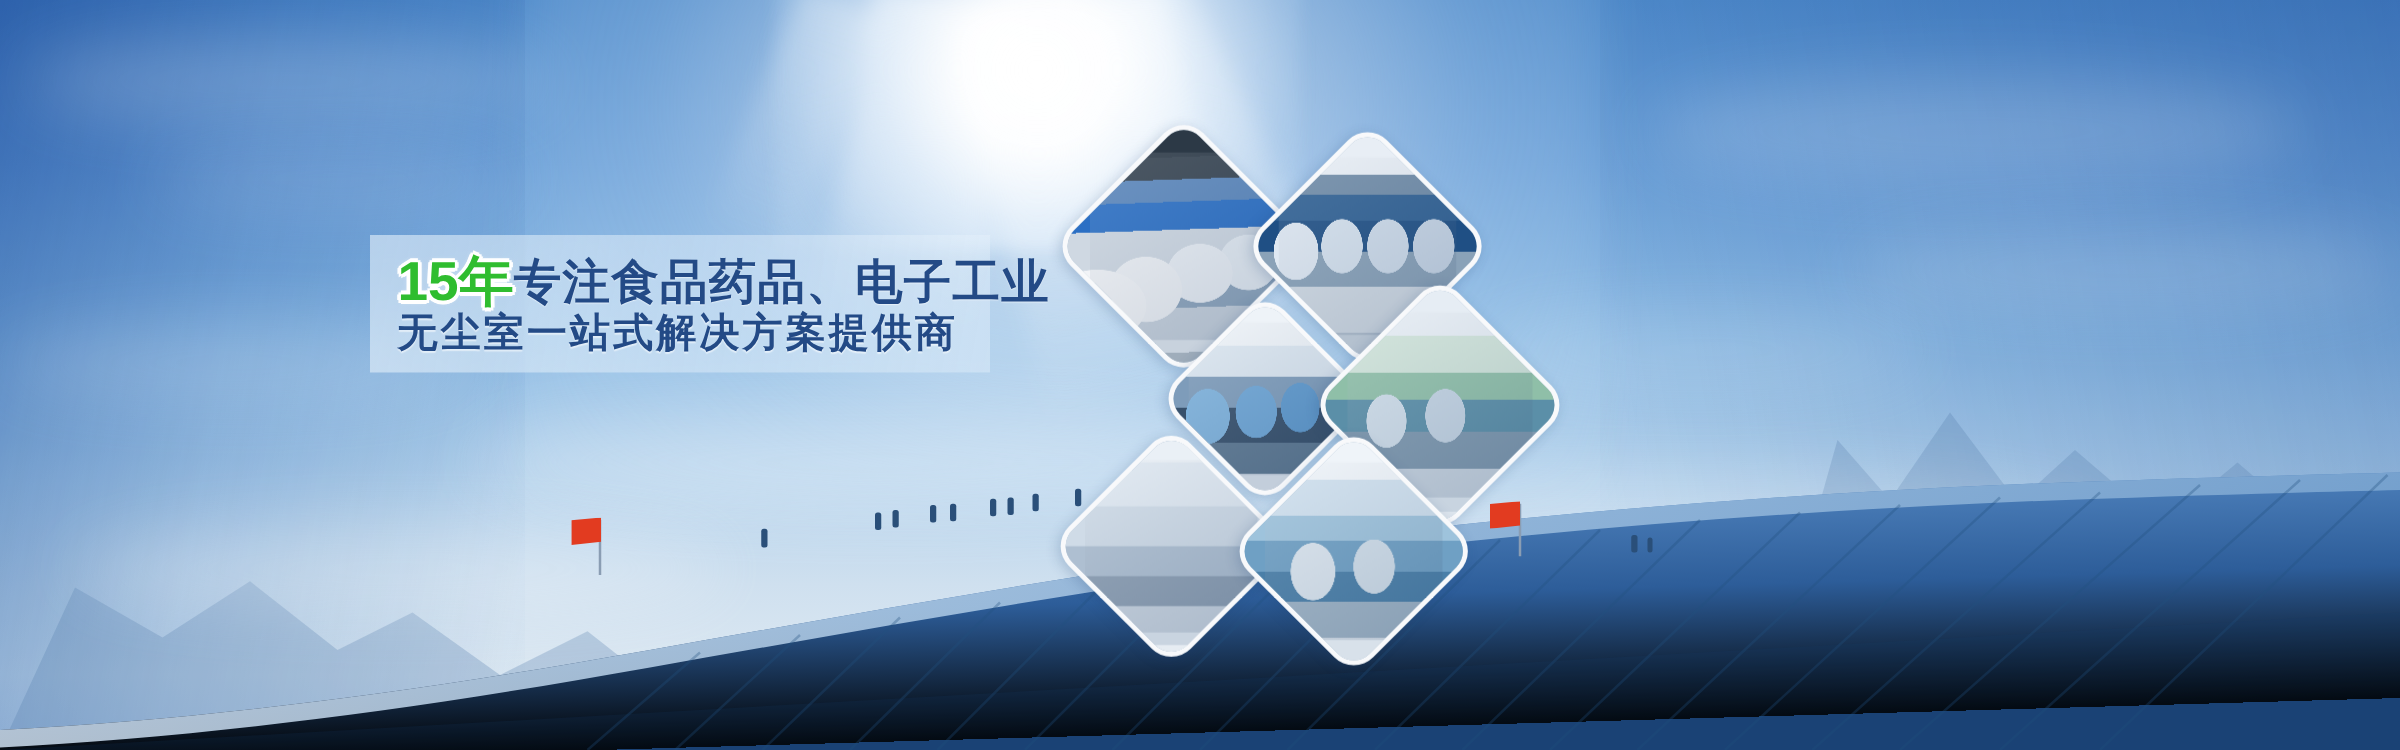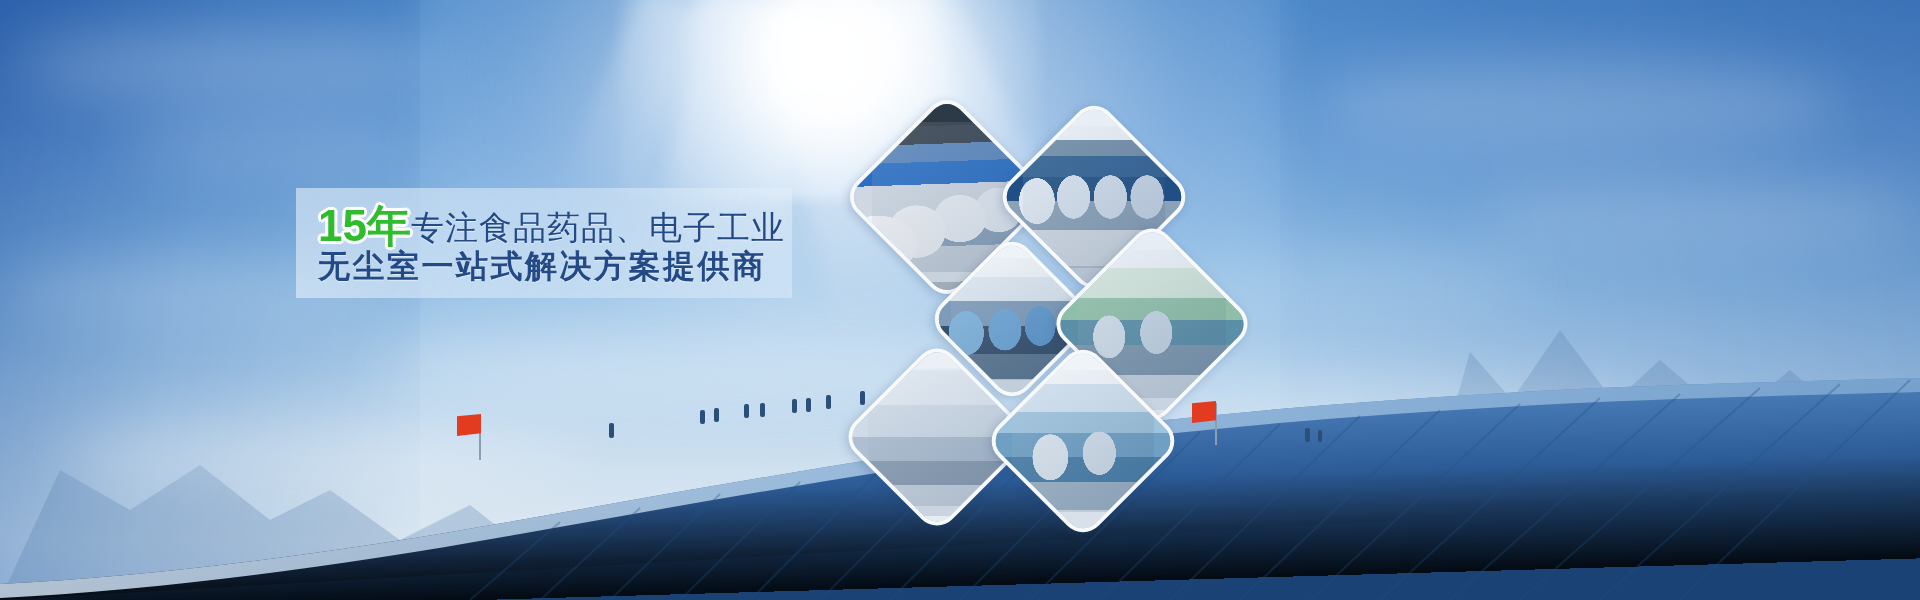--- a/index.html
+++ b/index.html
@@ -75,21 +75,21 @@
   .line2{display:block;height:48px;}
   .yr{
     font-size:44px;font-weight:bold;color:#2fbd2f;letter-spacing:0px;
     vertical-align:-2px;
     text-shadow:
       -2px -2px 0 #fff, 2px -2px 0 #fff, -2px 2px 0 #fff, 2px 2px 0 #fff,
       -3px 0 0 #fff, 3px 0 0 #fff, 0 -3px 0 #fff, 0 3px 0 #fff,
       0 0 5px rgba(255,255,255,.95);
   }
   .blue-txt{
-    font-size:33px;font-weight:normal;color:#234a86;letter-spacing:1px;
+    font-size:38px;font-weight:bold;color:#234a86;letter-spacing:1px;
     text-shadow:0 1px 1px rgba(255,255,255,.55);
   }
   .blue-txt2{
     font-size:32px;font-weight:bold;color:#234a86;letter-spacing:2.5px;
     text-shadow:0 1px 1px rgba(255,255,255,.55);
   }
 
   
   .collage{position:absolute;left:840px;top:80px;width:450px;height:400px;}
   .dia{

